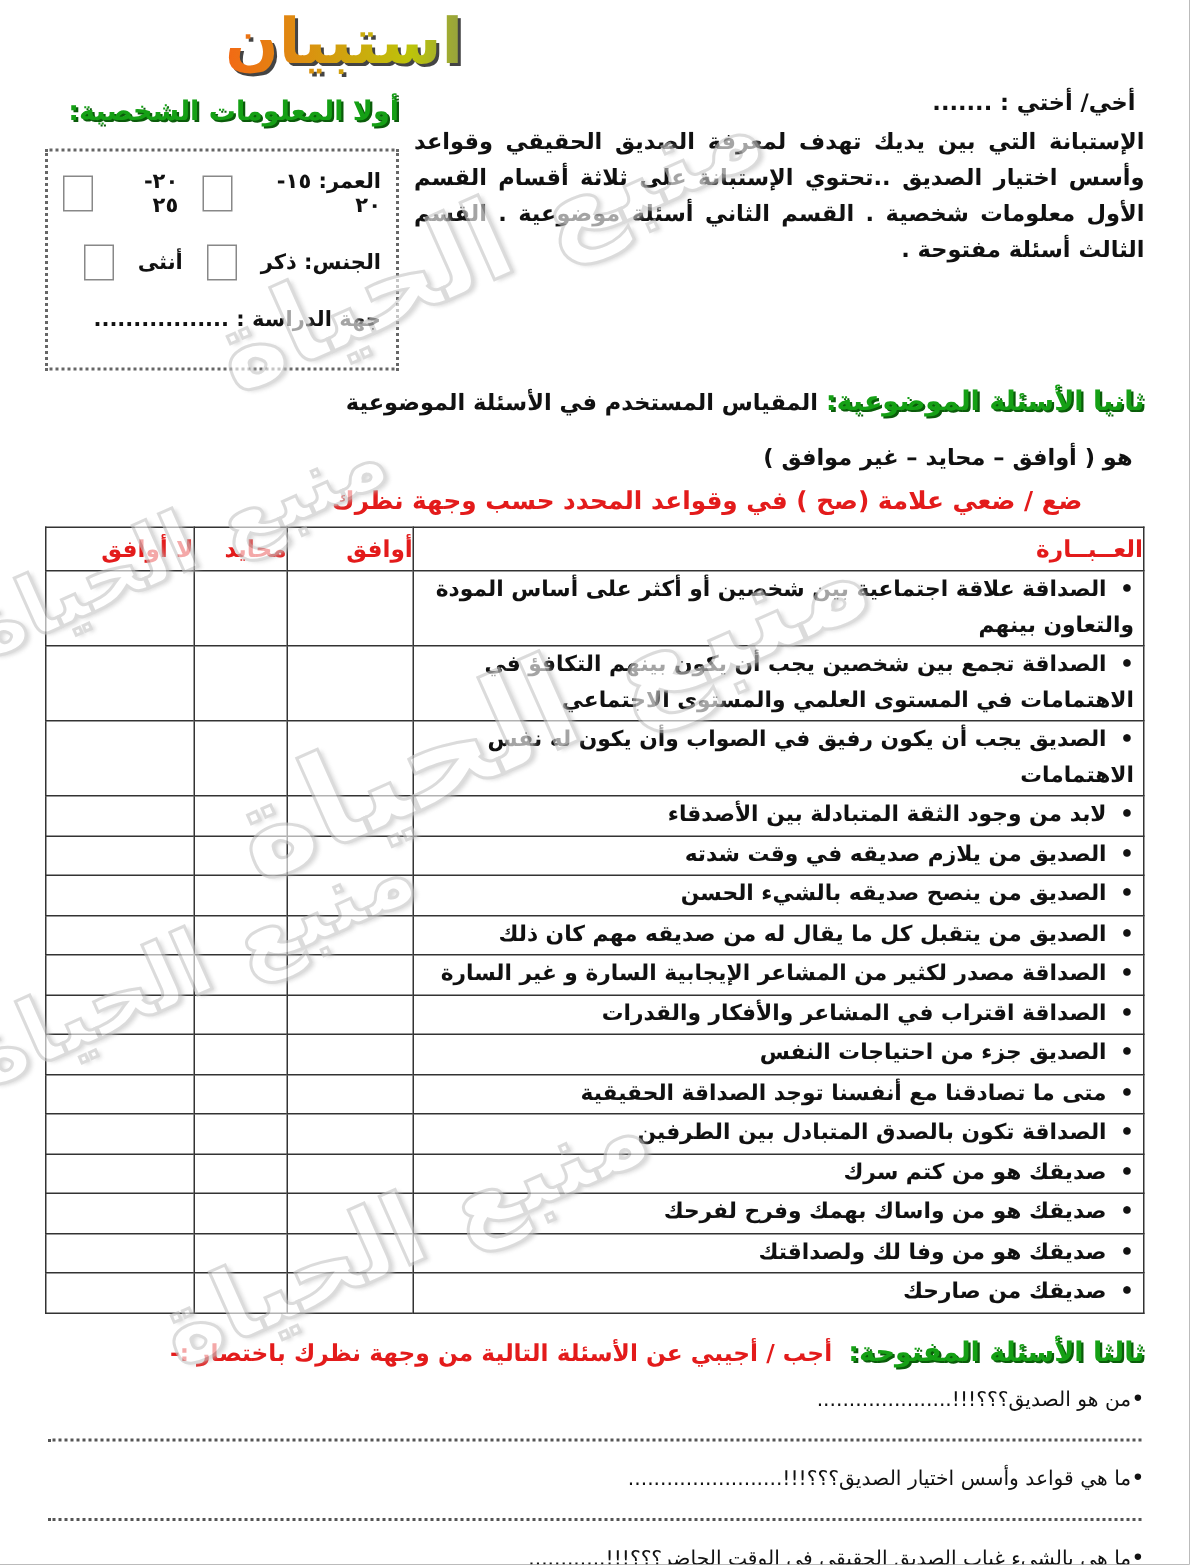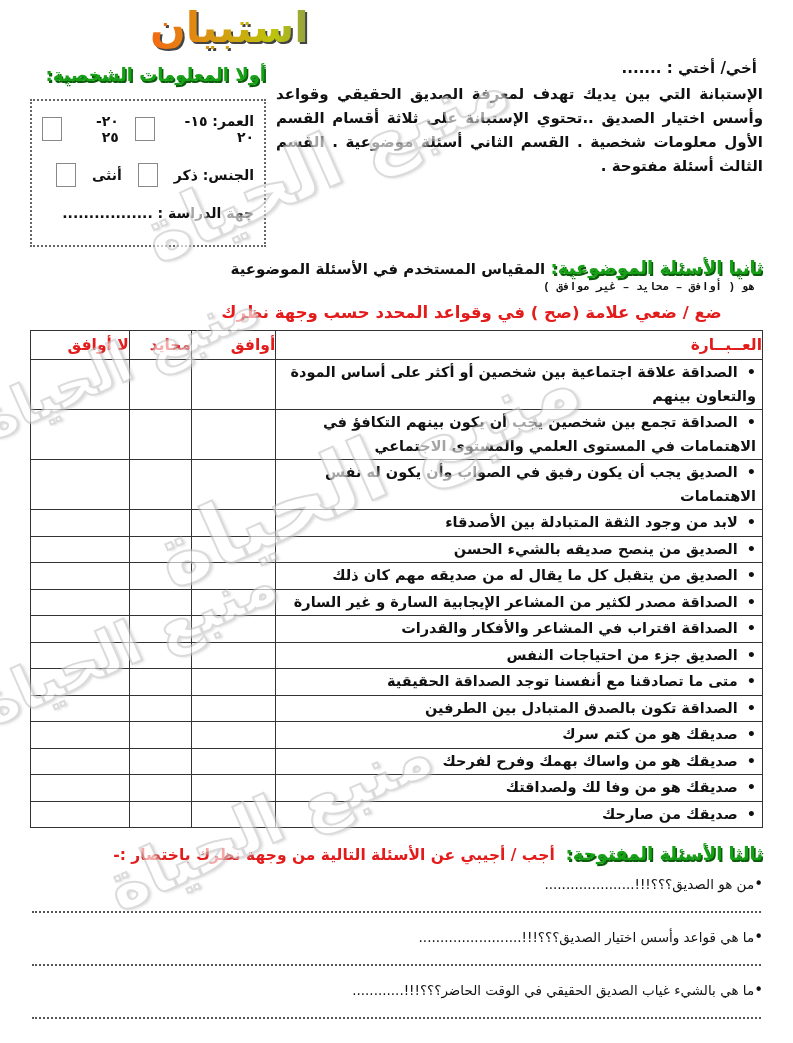--- a/index.html
+++ b/index.html
@@ -31,21 +31,21 @@
   .greeting { margin:0 6px 2px 0; }
   .intro-text { text-align:justify; }
   .personal-col { width:236px; flex:none; }
   .dashed-box { border:2px dotted #666; padding:12px 10px 6px; min-height:124px; }
   .form-row { display:flex; align-items:center; gap:16px; font-size:14px; font-weight:bold; margin-bottom:18px; }
   .checkbox { width:20px; height:24px; border:1.5px solid #888; background:#fff; display:inline-block; flex:none; }
   .study-row { font-size:14px; font-weight:bold; margin:4px 0 18px; }
   
   .section2-line { margin-top:10px; font-size:15px; font-weight:bold; }
   .section2-line .green-heading { font-size:18px; }
-  .scale2 { font-size:11px; font-weight:bold; margin:2px 8px 0 0;font-family:Liberation Mono, monospace; }
+  .scale2 { font-size:15px; font-weight:bold; margin:18px 8px 0 0; }
   .red-instruction {
     color:var(--accent-red,#e31b1b); font-weight:bold; font-size:16.5px;
     text-align:center; padding-left:150px; margin:10px 0 8px;
   }
   
   table.statements { width:100%; border-collapse:collapse; table-layout:fixed; }
   .statements th, .statements td { border:1px solid #333; }
   .statements th {
     color:var(--accent-red,#e31b1b); font-size:15.5px; font-weight:bold;
     height:29px; text-align:right; padding:0;
@@ -147,20 +147,26 @@
           <td class="answer-cell col-neutral"></td>
           <td class="answer-cell col-disagree"></td>
         </tr>
         <tr>
           <td class="col-statement"><span class="bullet">•</span><span>لابد من وجود الثقة المتبادلة بين الأصدقاء</span></td>
           <td class="answer-cell col-agree"></td>
           <td class="answer-cell col-neutral"></td>
           <td class="answer-cell col-disagree"></td>
         </tr>
         <tr>
+          <td class="col-statement"><span class="bullet">•</span><span>الصديق من يلازم صديقه في وقت شدته</span></td>
+          <td class="answer-cell col-agree"></td>
+          <td class="answer-cell col-neutral"></td>
+          <td class="answer-cell col-disagree"></td>
+        </tr>
+        <tr>
           <td class="col-statement"><span class="bullet">•</span><span>الصديق من ينصح صديقه بالشيء الحسن</span></td>
           <td class="answer-cell col-agree"></td>
           <td class="answer-cell col-neutral"></td>
           <td class="answer-cell col-disagree"></td>
         </tr>
         <tr>
           <td class="col-statement"><span class="bullet">•</span><span>الصديق من يتقبل كل ما يقال له من صديقه مهم كان ذلك</span></td>
           <td class="answer-cell col-agree"></td>
           <td class="answer-cell col-neutral"></td>
           <td class="answer-cell col-disagree"></td>

